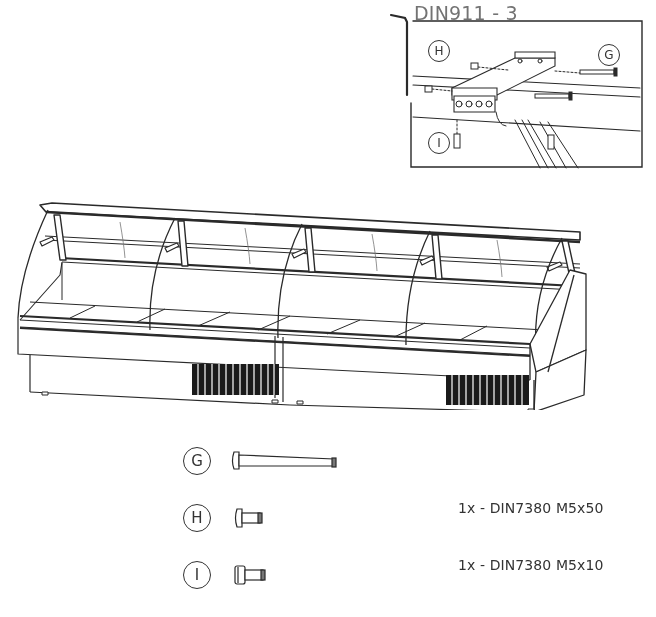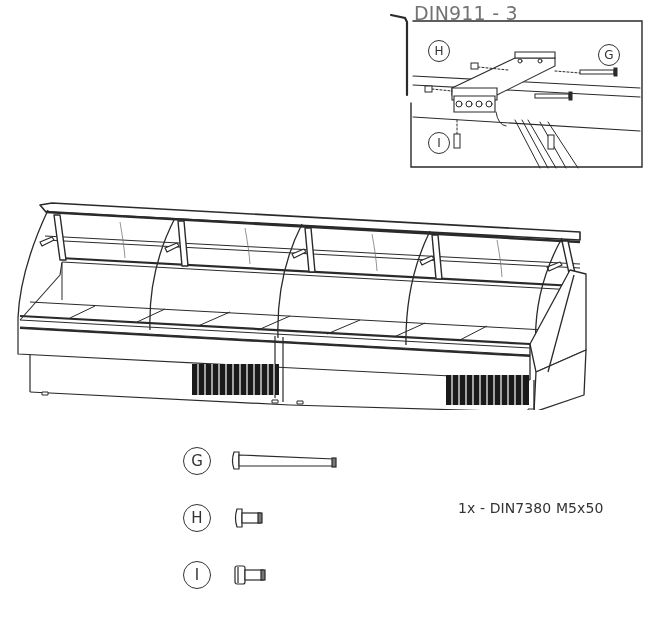--- a/index.html
+++ b/index.html
@@ -228,20 +228,21 @@
     <div class="part-label">1x - DIN7380 M5x50</div>
   </div>
 
   <div class="part-row" style="top:71px;">
     <div class="part-badge">H</div>
     <svg class="part-icon" width="40" height="34" viewBox="0 0 40 34" fill="#fff" stroke="#2a2a2a" stroke-width="1.2">
       <path d="M7 8 Q4 17 7 26 L12 26 L12 8 Z"></path>
       <rect x="12" y="12" width="18" height="10"></rect>
       <rect x="28" y="12" width="4" height="10" fill="#777"></rect>
     </svg>
+    <div class="part-label">1x - DIN7380 M5x10</div>
   </div>
 
   <div class="part-row" style="top:128px;">
     <div class="part-badge">I</div>
     <svg class="part-icon" width="44" height="34" viewBox="0 0 44 34" fill="#fff" stroke="#2a2a2a" stroke-width="1.2">
       <rect x="5" y="8" width="10" height="18" rx="2"></rect>
       <line x1="8" y1="9" x2="8" y2="25"></line>
       <rect x="15" y="12" width="18" height="10"></rect>
       <rect x="31" y="12" width="4" height="10" fill="#777"></rect>
     </svg>

